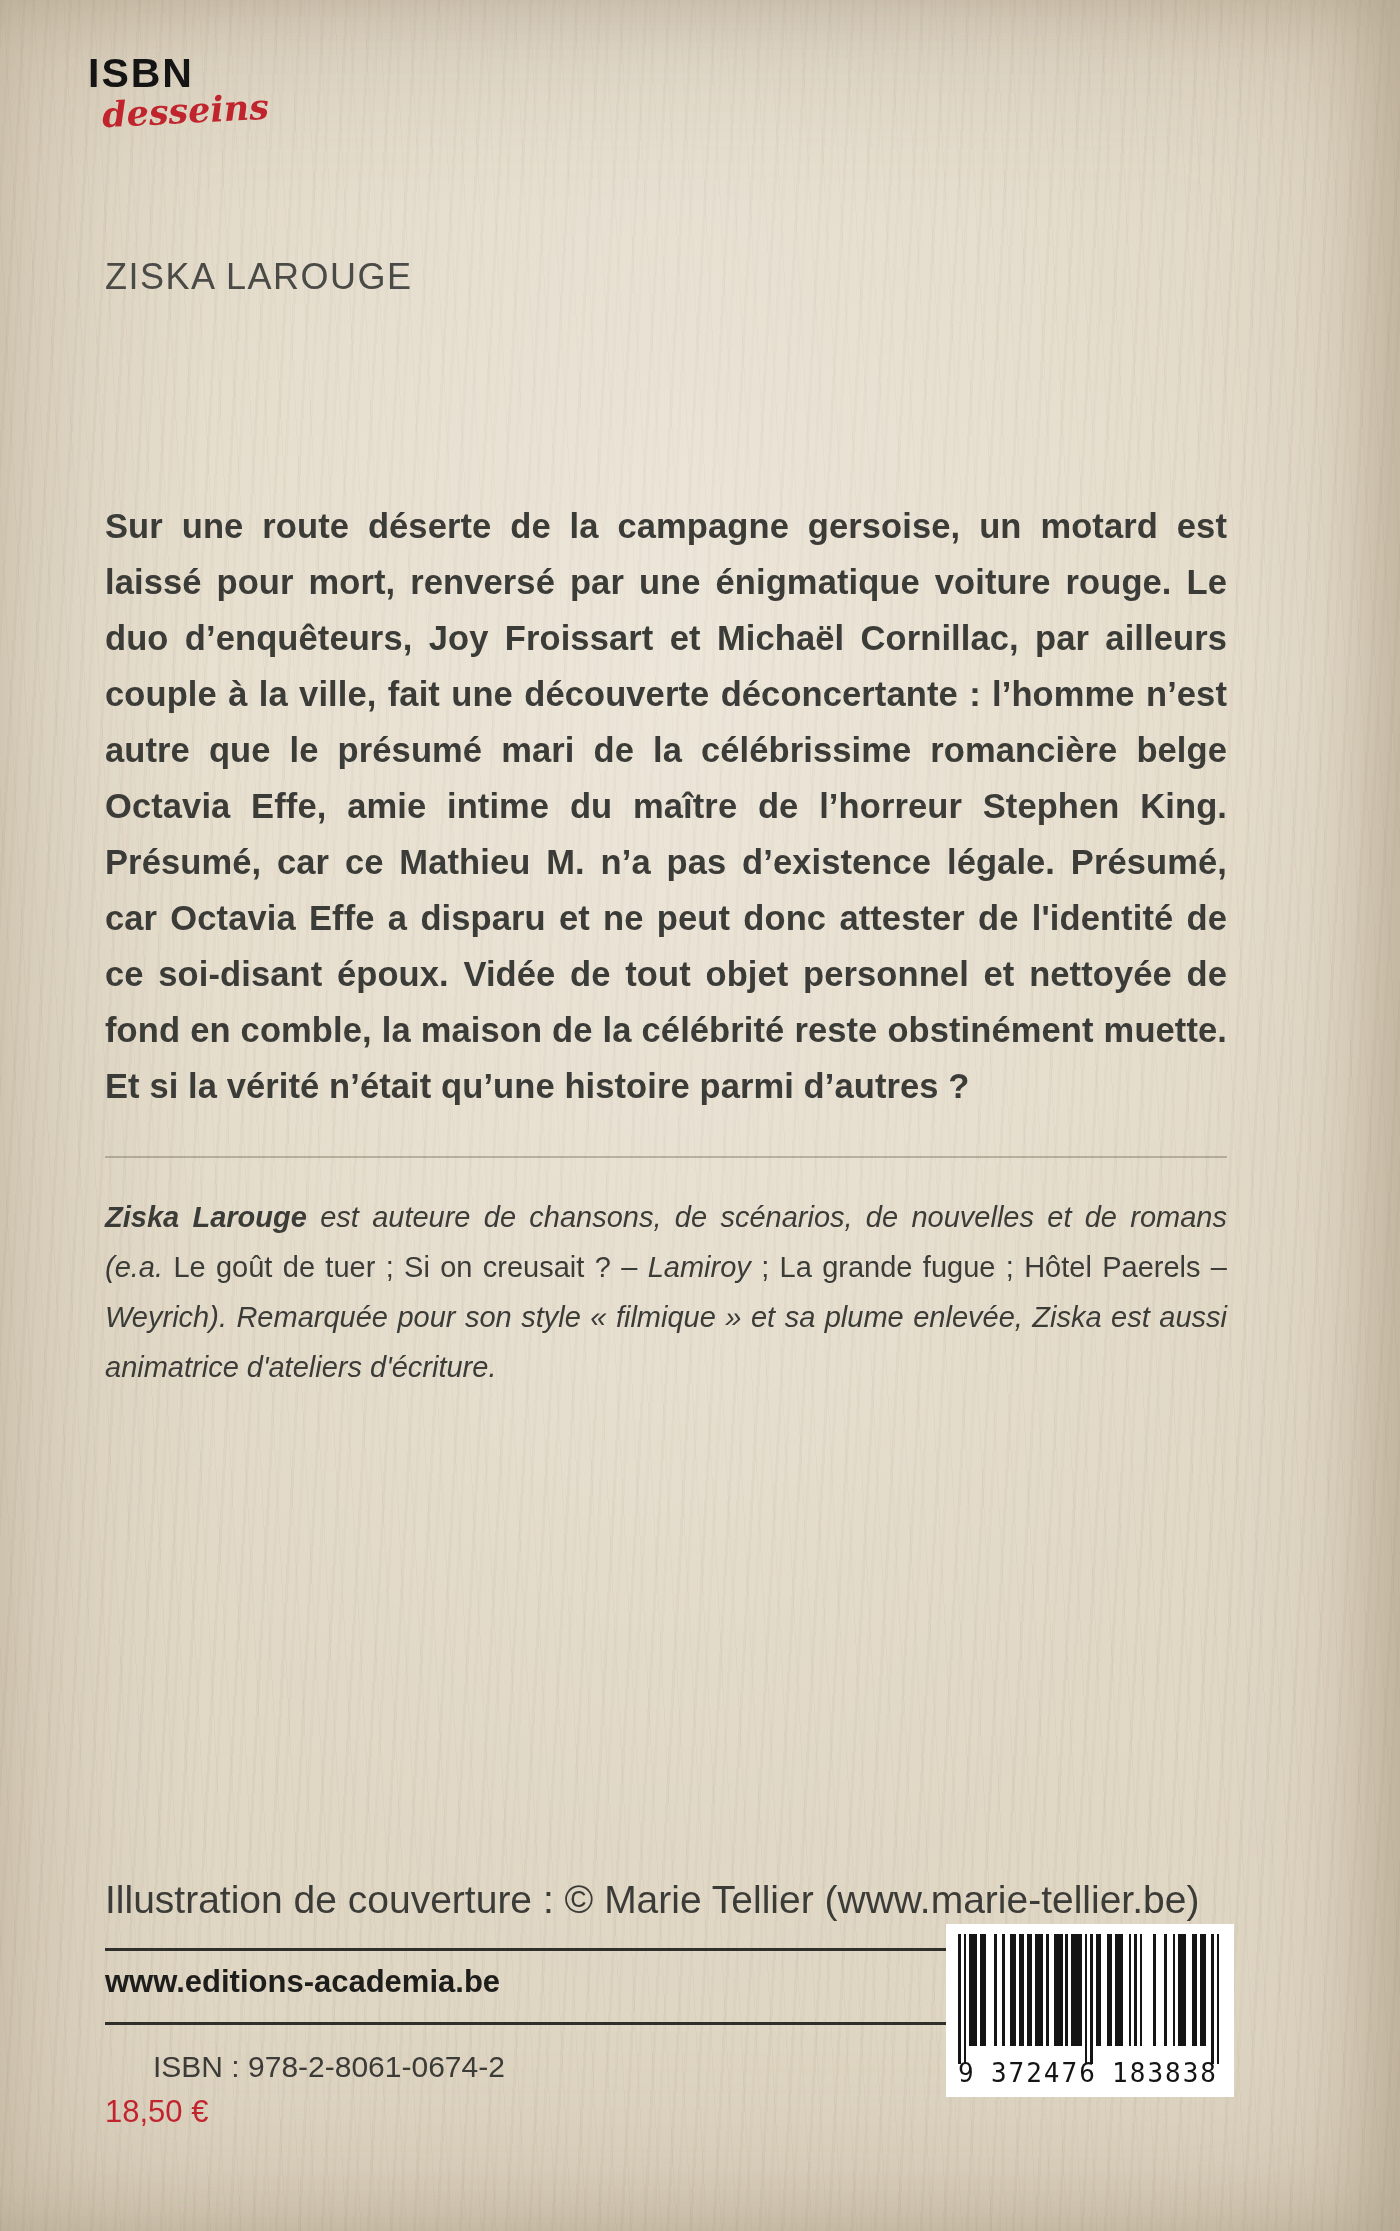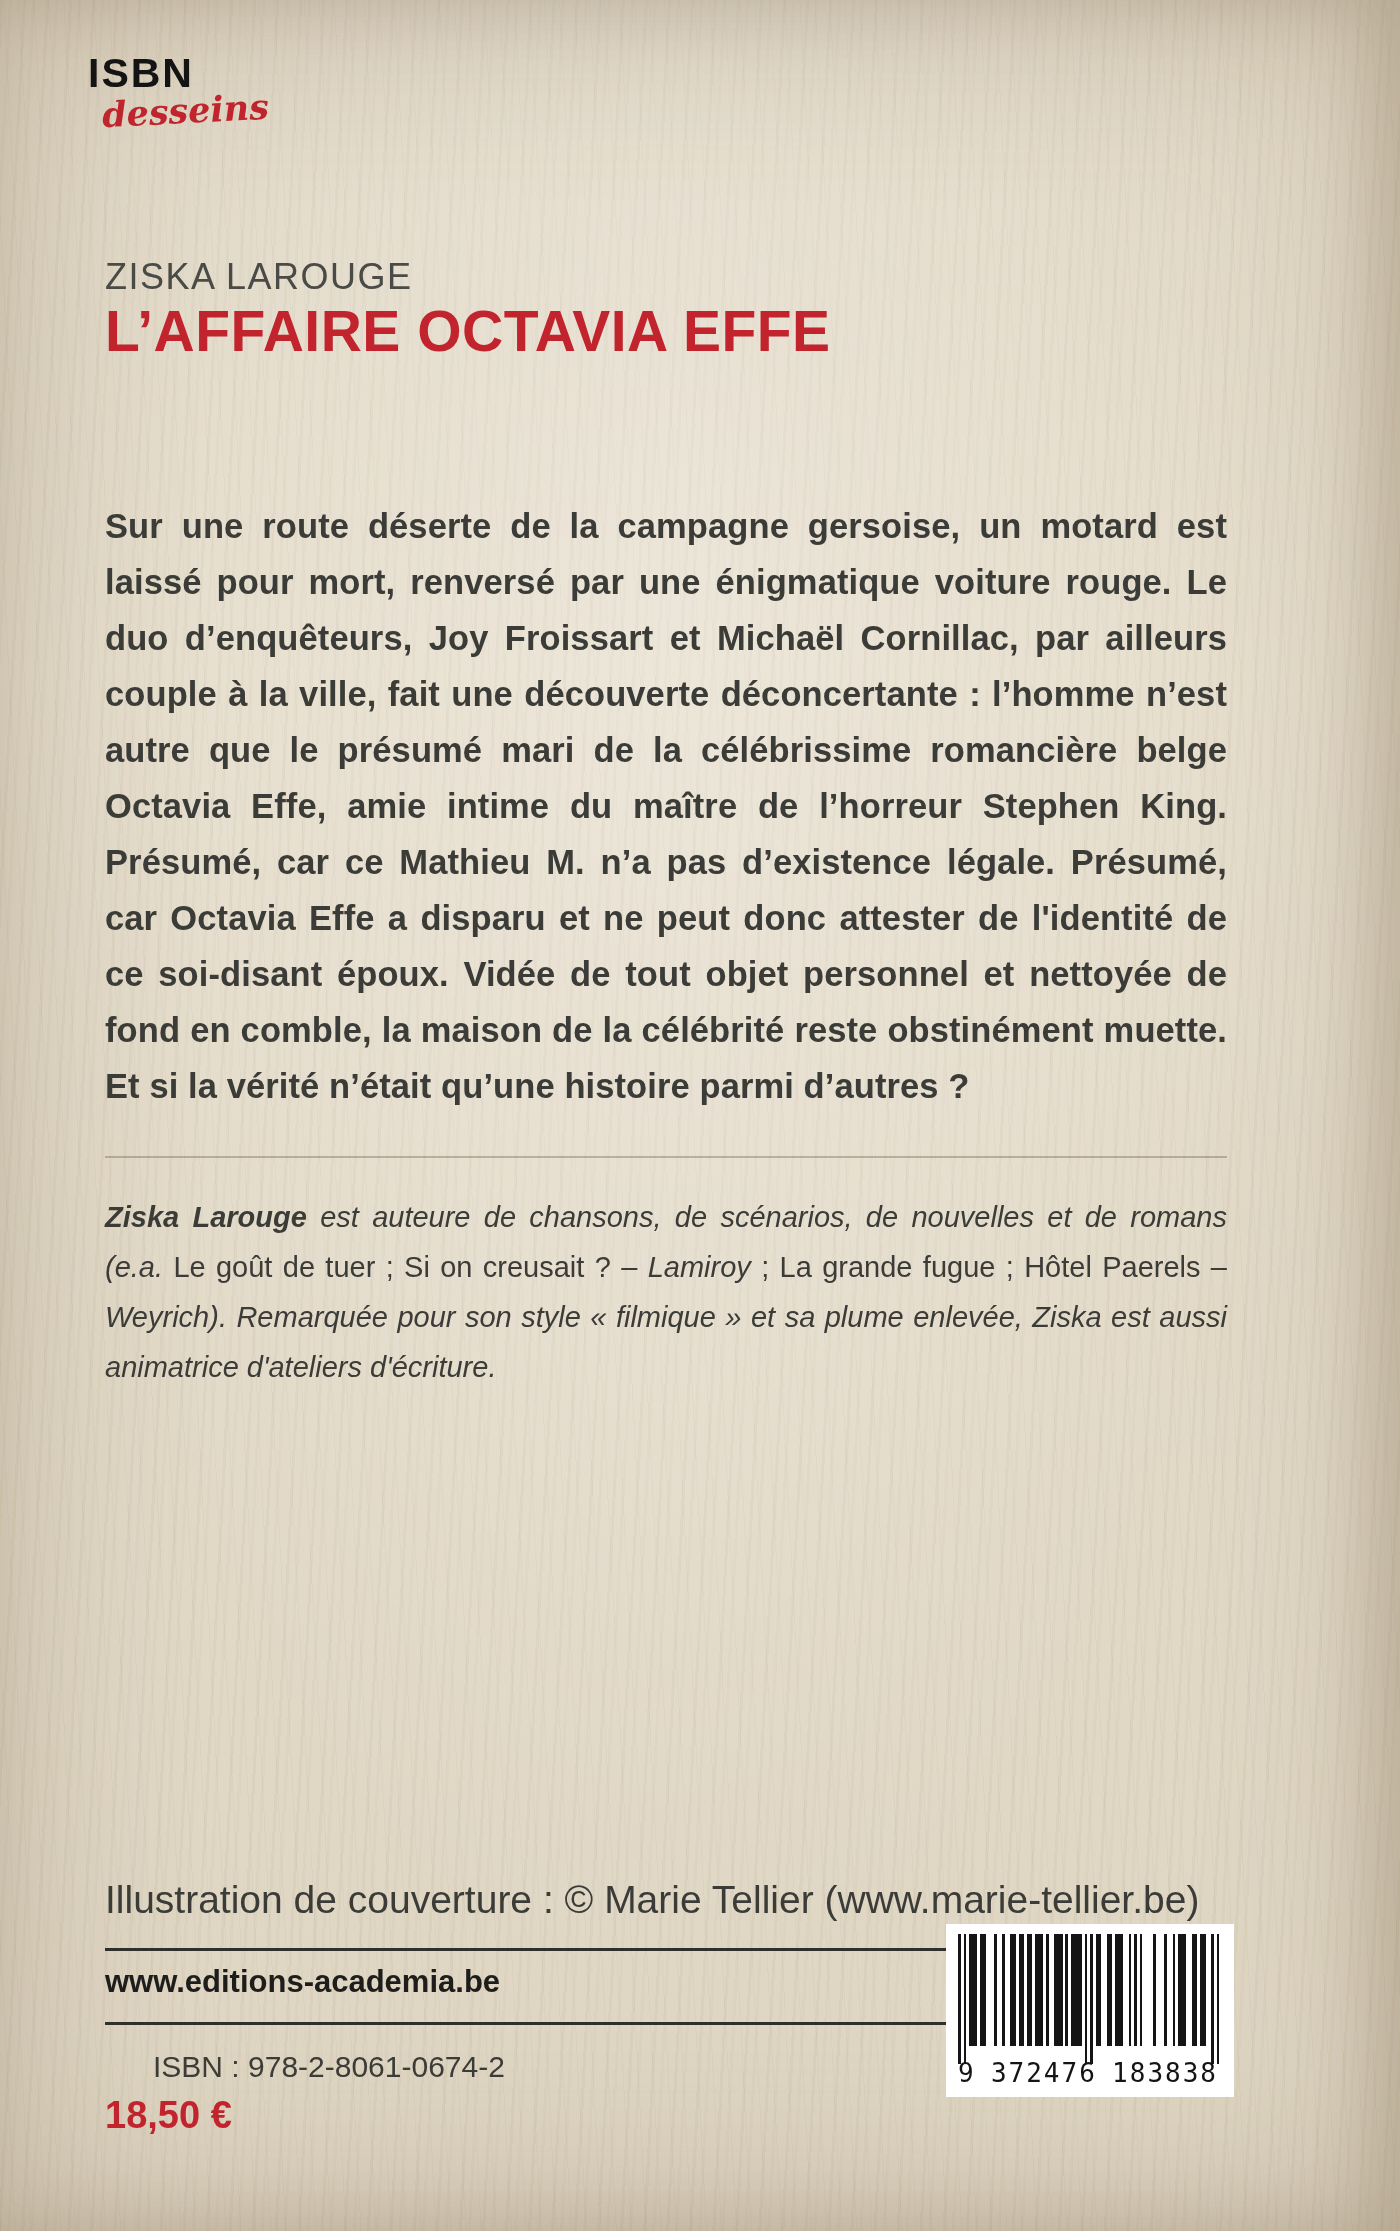--- a/index.html
+++ b/index.html
@@ -64,21 +64,21 @@
   .seg-italic { font-style: italic; }
   .seg-roman { font-style: normal; }
 
   
   .credit { position: absolute; left: 105px; top: 1878px; font-size: 39px; color: #3b3b38; }
   .rule { position: absolute; left: 105px; width: 1122px; height: 3px; background: #2f2f2c; }
   .rule-top { top: 1948px; }
   .rule-bottom { top: 2022px; }
   .website { position: absolute; left: 105px; top: 1964px; font-size: 31px; font-weight: 700; color: #1d1d1b; }
   .isbn { position: absolute; left: 105px; top: 2050px; font-size: 30px; color: #3b3b38; margin-left: 48px; }
-  .price { position: absolute; left: 105px; top: 2094px; font-size: 38px; font-weight: 700; color: #c2242e; }
+  .price { position: absolute; left: 105px; top: 2094px; font-size: 31px; font-weight: 400; color: #c2242e; }
 
   
   .barcode {
     position: absolute; left: 946px; top: 1924px;
     width: 288px; height: 173px; box-sizing: border-box;
     background: #ffffff; padding: 10px 12px 6px;
   }
   .barcode-bars { display: flex; align-items: flex-start; height: 118px; overflow: visible; }
   .bc-module { flex: none; width: 2.76px; height: 112px; }
   .bc-module.on { background: #141414; }
@@ -94,21 +94,20 @@
 <body>
 
 <div class="page">
 
   <header class="brand">
     <div class="brand-line1">ISBN</div>
     <div class="brand-line2">desseins</div>
   </header>
 
   <div class="author">ZISKA LAROUGE</div>
-  <h1 class="title">L’AFFAIRE OCTAVIA EFFE</h1>
 
   <main class="text-col">
     <p class="synopsis">Sur une route déserte de la campagne gersoise, un motard est laissé pour mort, renversé par une énigmatique voiture rouge. Le duo d’enquêteurs, Joy Froissart et Michaël Cornillac, par ailleurs couple à la ville, fait une découverte déconcertante : l’homme n’est autre que le présumé mari de la célébrissime romancière belge Octavia Effe, amie intime du maître de l’horreur Stephen King. Présumé, car ce Mathieu M. n’a pas d’existence légale. Présumé, car Octavia Effe a disparu et ne peut donc attester de l'identité de ce soi-disant époux. Vidée de tout objet personnel et nettoyée de fond en comble, la maison de la célébrité reste obstinément muette. Et si la vérité n’était qu’une histoire parmi d’autres ?</p>
     <hr class="bio-divider">
     <p class="bio"><span class="seg-bolditalic">Ziska Larouge</span><span class="seg-italic"> est auteure de chansons, de scénarios, de nouvelles et de romans (e.a. </span><span class="seg-roman">Le goût de tuer ; Si on creusait ? – </span><span class="seg-italic">Lamiroy</span><span class="seg-roman"> ; La grande fugue ; Hôtel Paerels – </span><span class="seg-italic">Weyrich</span><span class="seg-italic">). Remarquée pour son style « filmique » et sa plume enlevée, Ziska est aussi animatrice d'ateliers d'écriture.</span></p>
   </main>
 
   <footer>
     <div class="credit">Illustration de couverture : © Marie Tellier (www.marie-tellier.be)</div>
     <div class="rule rule-top"></div>

